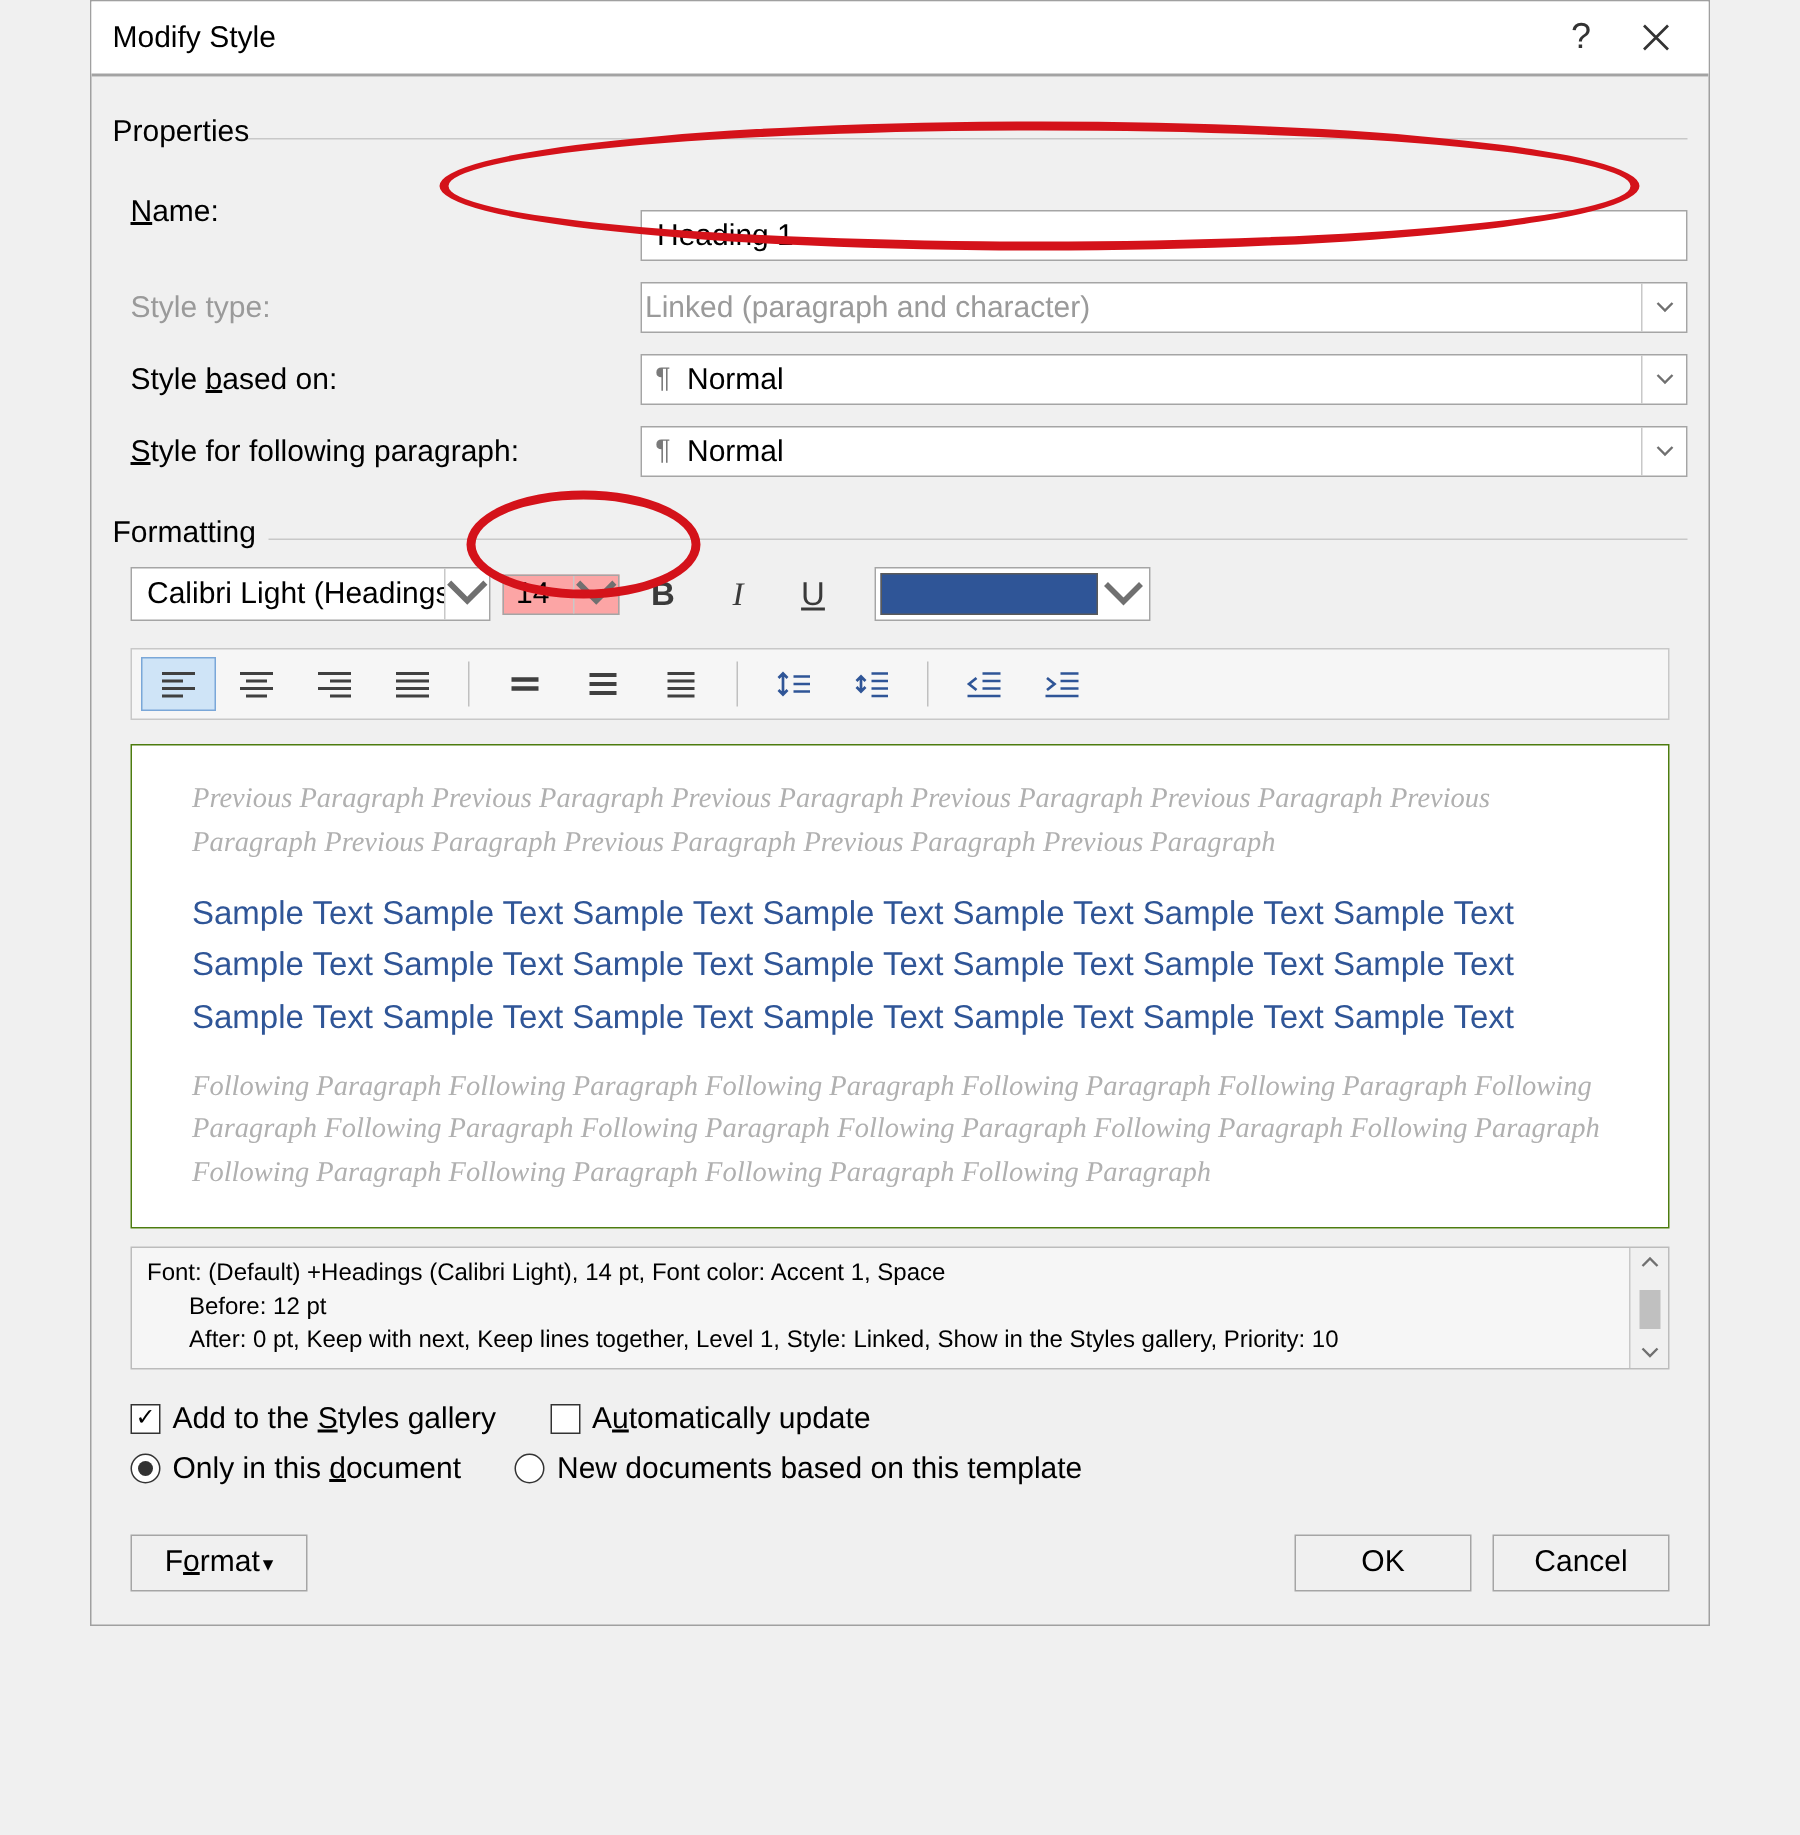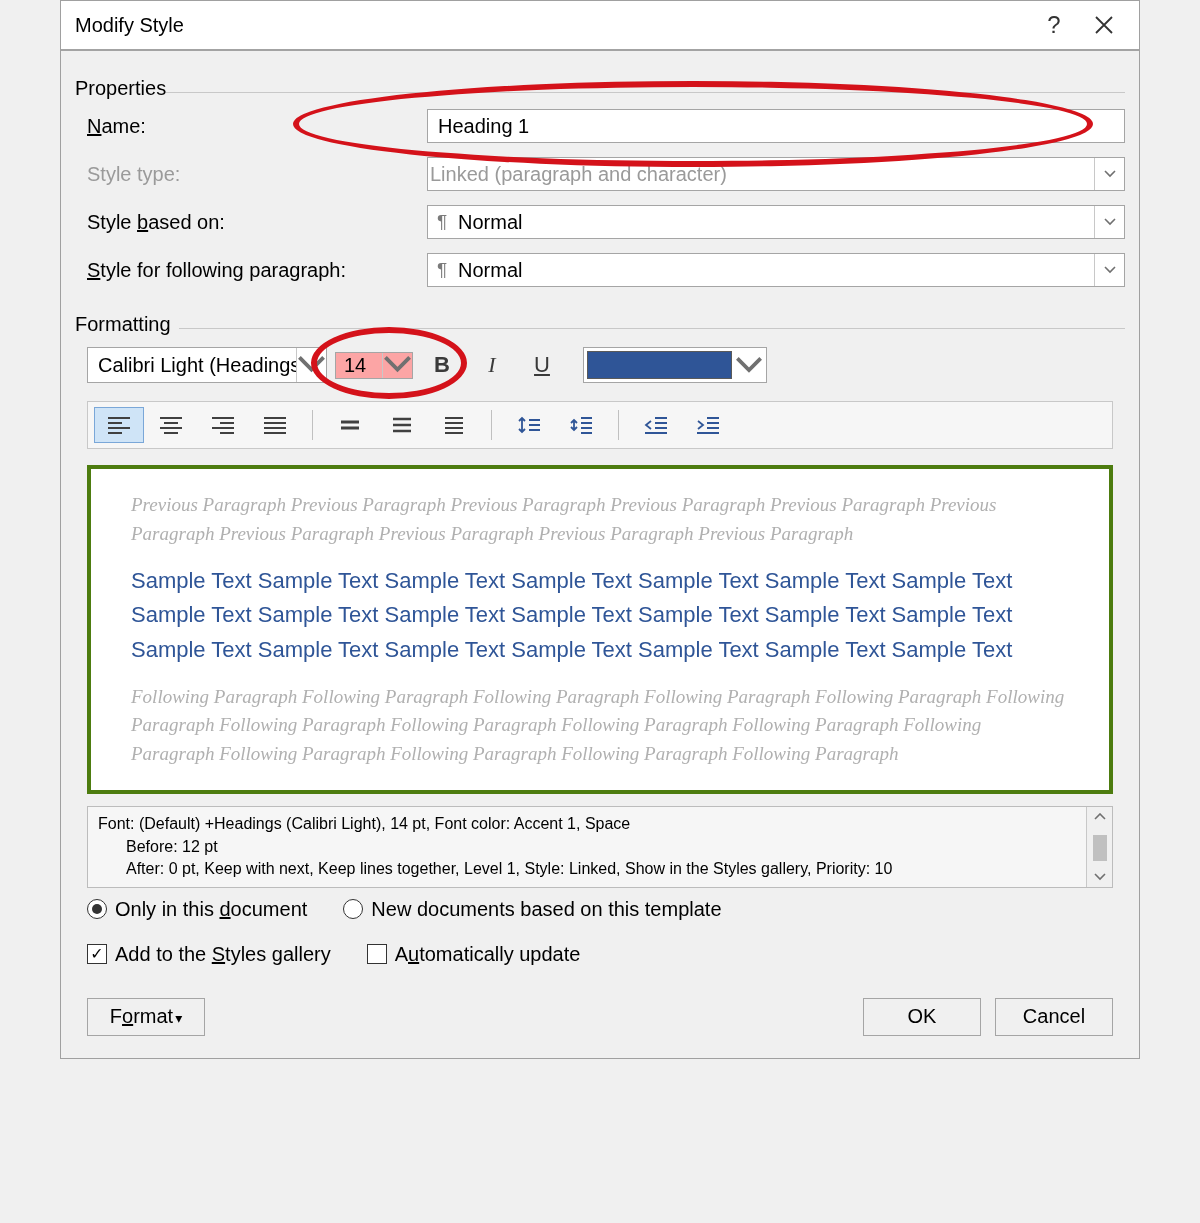--- a/index.html
+++ b/index.html
@@ -66,20 +66,21 @@
   .properties-grid label.disabled { color: #9a9a9a; }
   .text-input {
     height: 34px;
     border: 1px solid #a5a5a5;
     background: #fff;
     padding: 0 10px;
     font-size: 20px;
     display: flex;
     align-items: center;
     width: 100%;
+    margin-top: 31px;
   }
   .combo {
     height: 34px;
     border: 1px solid #a5a5a5;
     background: #fff;
     display: flex;
     align-items: center;
     width: 100%;
     position: relative;
   }
@@ -185,21 +186,21 @@
     border: 1px solid #7aa7d8;
     background: #cfe4f7;
   }
   .tb-sep {
     width: 1px; height: 30px; background: #c0c0c0;
     margin: 0 10px;
   }
   .tb-btn svg { width: 26px; height: 22px; }
   .preview {
     margin: 16px 26px 0 26px;
-    border: 4px solid #4d7c0f;
+    border: 1px solid #4d7c0f;
     background: #fff;
     padding: 22px 40px;
     line-height: 1.5;
   }
   .preview .ghost {
     color: #b0b0b0;
     font-family: Georgia, "Times New Roman", serif;
     font-style: italic;
     font-size: 19px;
   }
@@ -451,40 +452,40 @@
       <svg width="12" height="8" viewBox="0 0 12 8">
           <path d="M1 6 L6 1 L11 6" stroke="#707070" stroke-width="1.6" fill="none"></path>
         </svg>
       <div class="thumb"></div>
       <svg width="12" height="8" viewBox="0 0 12 8">
           <path d="M1 1 L6 6 L11 1" stroke="#707070" stroke-width="1.6" fill="none"></path>
         </svg>
     </div>
   </div>
 
+  <div class="options-row">
+    <div class="checkbox">
+      <span class="cbx checked"></span>
+      <span>Add to the <span class="underline-key">S</span>tyles gallery</span>
+    </div>
+    <div class="checkbox">
+      <span class="cbx"></span>
+      <span>A<span class="underline-key">u</span>tomatically update</span>
+    </div>
+  </div>
   <div class="options-row" style="padding-top:10px">
     <div class="radio">
       <span class="rdo checked"></span>
       <span>Only in this <span class="underline-key">d</span>ocument</span>
     </div>
     <div class="radio">
       <span class="rdo"></span>
       <span>New documents based on this template</span>
     </div>
   </div>
-  <div class="options-row">
-    <div class="checkbox">
-      <span class="cbx checked"></span>
-      <span>Add to the <span class="underline-key">S</span>tyles gallery</span>
-    </div>
-    <div class="checkbox">
-      <span class="cbx"></span>
-      <span>A<span class="underline-key">u</span>tomatically update</span>
-    </div>
-  </div>
 
   <div class="button-row">
     <div class="btn">
         <span>F<span class="underline-key">o</span>rmat</span>
         <span class="drop"></span>
       </div>
     <div class="spacer"></div>
     <div class="btn">OK</div>
     <div class="btn">Cancel</div>
   </div>

